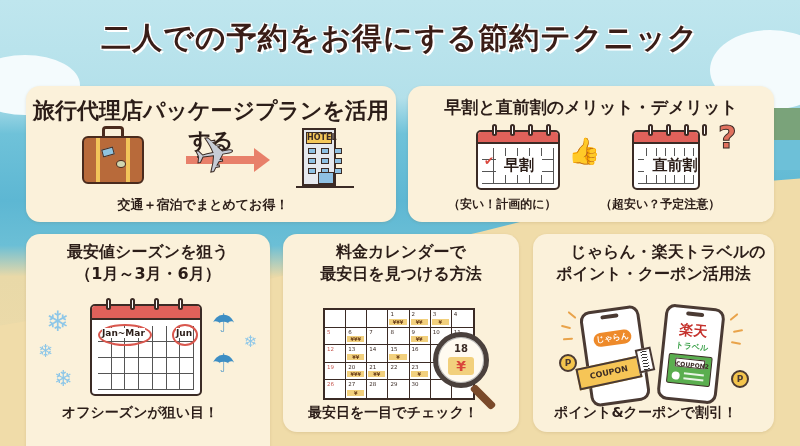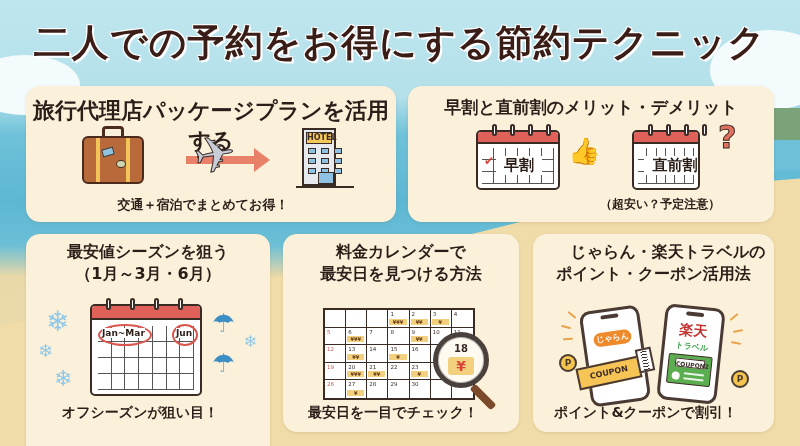--- a/index.html
+++ b/index.html
@@ -13,21 +13,21 @@
     position: absolute; left: 0; right: 0; bottom: 0; height: 60%;
     background: #f0dca9;
     clip-path: polygon(0 55%, 30% 40%, 60% 20%, 80% 5%, 100% 0, 100% 100%, 0 100%);
   }
   .bg-cloud { position: absolute; background: #f4fbfd; border-radius: 50%; }
   .bg-hill { position: absolute; right: 0; top: 108px; width: 90px; height: 60px; background: #7aa37a; border-radius: 60px 0 0 30px; }
   .bg-sea-r { position: absolute; right: 0; top: 140px; width: 80px; height: 30px; background: #6dc0d8; }
 
   .title {
     position: absolute; left: 0; right: 0; top: 18px;
-    text-align: center; font-size: 37px; font-weight: bold;
+    text-align: center; font-size: 30px; font-weight: bold;
     color: #3a1d17; letter-spacing: 1px;
     text-shadow: 2px 2px 0 #ffffff, -1px -1px 0 #ffffff, 1px -1px 0 #fff, -1px 1px 0 #fff;
   }
 
   .card {
     position: absolute; background: #fbf1da; border-radius: 14px;
     box-shadow: 0 1px 3px rgba(120,90,40,0.15);
   }
   .card-title { position: absolute; left: 0; right: 0; text-align: center; font-weight: bold; color: #2b1d18; }
   .card-foot { position: absolute; left: 0; right: 16px; text-align: center; font-weight: bold; color: #2b1d18; }
@@ -190,20 +190,21 @@
         <div></div>
     </div>
     <div class="cal-label" style="left:10px;top:24px;width:62px;font-size:15px;">直前割</div>
   </div>
   <div class="cal-ring" style="left:240px;top:38px;"></div>
   <div class="cal-ring" style="left:258px;top:38px;"></div>
   <div class="cal-ring" style="left:276px;top:38px;"></div>
   <div class="cal-ring" style="left:294px;top:38px;"></div>
   <div class="qmark" style="left:310px;top:32px;">?</div>
 
+  <div style="position:absolute;left:40px;top:110px;font-size:12px;font-weight:bold;color:#2b1d18;">（安い！計画的に）</div>
   <div style="position:absolute;left:192px;top:110px;font-size:12px;font-weight:bold;color:#2b1d18;">（超安い？予定注意）</div>
 </div>
 
 <div class="card" id="card3">
   <div class="card-title" style="top:8px;font-size:16px;">最安値シーズンを狙う</div>
   <div class="card-title" style="top:30px;font-size:16px;">（1月～3月・6月）</div>
 
   <div class="snow" style="left:20px;top:74px;font-size:28px;">❄</div>
   <div class="snow" style="left:12px;top:108px;font-size:18px;">❄</div>
   <div class="snow" style="left:28px;top:134px;font-size:22px;">❄</div>

